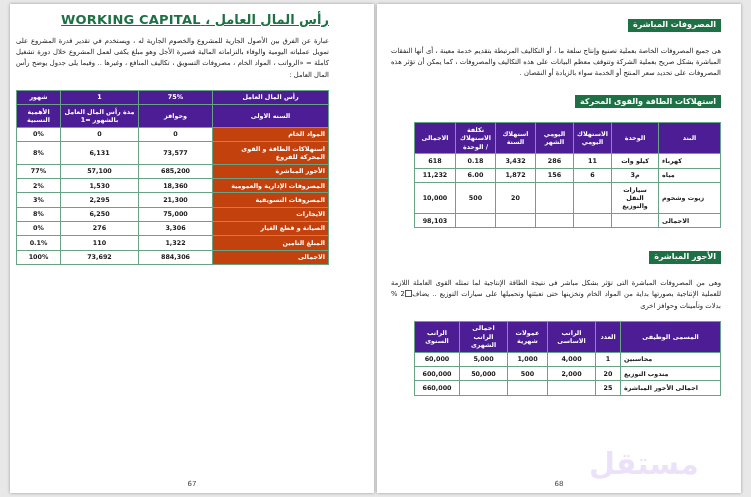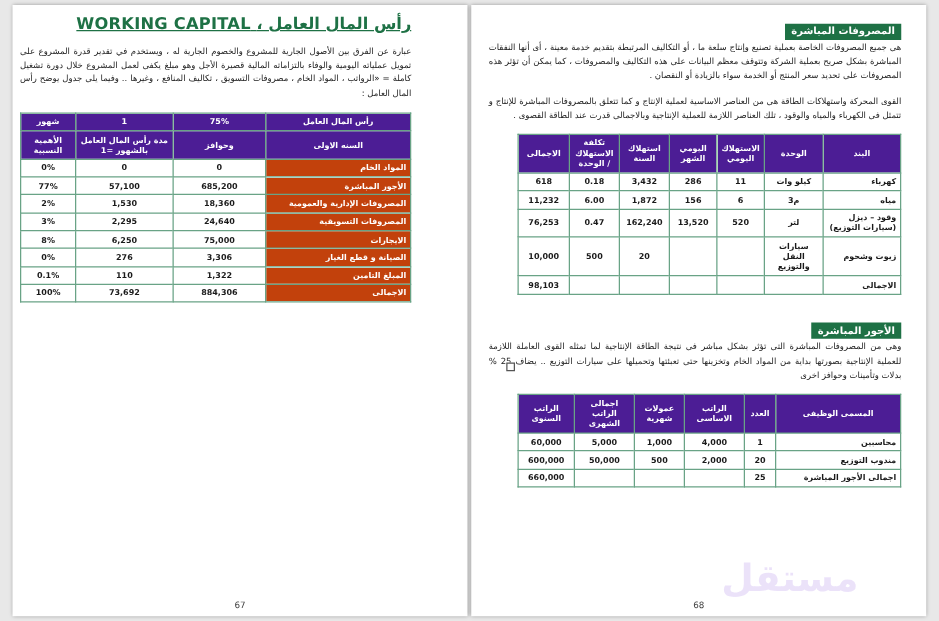--- a/index.html
+++ b/index.html
@@ -17,49 +17,49 @@
   .content-left  { padding:8px 45px 0 6px; }
   .content-right { padding:8px 20px 0 14px; }
 
   .title-green {
     color:#1e7145; font-weight:bold; font-size:13px;
     text-decoration:underline; margin-bottom:7px; line-height:1.3;
   }
   .title-green .en { letter-spacing:0.2px; }
   .heading-fill {
     display:inline-block; background:#1e7145; color:#ffffff;
-    font-weight:bold; font-size:8px; padding:1.5px 5px; margin-bottom:1px;
+    font-weight:bold; font-size:8px; padding:1.5px 5px; margin-bottom:14px;
     line-height:1.3;
   }
   .para {
     font-size:6.8px; line-height:1.65; text-align:justify;
     color:#1b1b1b; margin-bottom:9px;
   }
 
   table.tbl {
     border-collapse:collapse; direction:rtl; table-layout:fixed;
     font-size:6.4px; margin-bottom:8px;
   }
   .tbl th, .tbl td {
     border:1px solid #69a386; padding:2.5px 3px; text-align:center;
     vertical-align:middle; line-height:1.3; overflow:hidden; word-wrap:break-word;
   }
   .tbl th { background:#4c1d95; color:#ffffff; font-weight:bold; }
   .tbl td { background:#ffffff; color:#1a1a1a; font-weight:bold; }
   .wc-table { width:312px; }
   .wc-table td:first-child { background:#c2410c; color:#ffffff; text-align:right; }
   .energy-table, .wages-table { width:306px; }
-  .energy-table td:first-child, .wages-table td:first-child { text-align:right; }
+  .energy-table td:first-child, .wages-table td:first-child { text-align:left; }
 
   .page-num {
     position:absolute; bottom:5px; left:0; right:0; text-align:center;
     font-size:7px; color:#444; direction:ltr;
   }
   .watermark {
-    position:absolute; left:200px; bottom:14px; font-size:30px; font-weight:bold;
+    position:absolute; left:212px; bottom:14px; font-size:30px; font-weight:bold;
     color:#6d28d9; opacity:0.13; pointer-events:none; line-height:1;
   }
   .stray-checkbox {
     position:absolute; left:28px; top:286px; width:7px; height:7px;
     border:1px solid #555; background:#fff; display:block;
   }
 </style>
 </head>
 <body>
 
@@ -92,34 +92,40 @@
               <th>مدة رأس المال العامل بالشهور =1</th>
               <th>الأهمية النسبية</th>
             </tr>
             <tr>
               <td>المواد الخام</td>
               <td>0</td>
               <td>0</td>
               <td>0%</td>
             </tr>
             <tr>
+              <td>استهلاكات الطاقة و القوى المحركة للفروع</td>
+              <td>73,577</td>
+              <td>6,131</td>
+              <td>8%</td>
+            </tr>
+            <tr>
               <td>الأجور المباشرة</td>
               <td>685,200</td>
               <td>57,100</td>
               <td>77%</td>
             </tr>
             <tr>
               <td>المصروفات الإدارية والعمومية</td>
               <td>18,360</td>
               <td>1,530</td>
               <td>2%</td>
             </tr>
             <tr>
               <td>المصروفات التسويقية</td>
-              <td>24,640</td>
+              <td>21,300</td>
               <td>2,295</td>
               <td>3%</td>
             </tr>
             <tr>
               <td>الايجارات</td>
               <td>75,000</td>
               <td>6,250</td>
               <td>8%</td>
             </tr>
             <tr>
@@ -147,21 +153,23 @@
   </section>
 
   <section class="page">
     <div class="content-right">
 
       <div>
         <h2 class="heading-fill">المصروفات المباشرة</h2>
       </div>
       <p class="para">هى جميع المصروفات الخاصة بعملية تصنيع وإنتاج سلعة ما ، أو التكاليف المرتبطة بتقديم خدمة معينة ، أى أنها النفقات المباشرة بشكل صريح بعملية الشركة وتتوقف معظم البيانات على هذه التكاليف والمصروفات ، كما يمكن أن تؤثر هذه المصروفات على تحديد سعر المنتج أو الخدمة سواء بالزيادة أو النقصان .</p>
 
-      <p class="para">القوى المحركة واستهلاكات الطاقة هى من العناصر الاساسية لعملية الإنتاج و كما تتعلق بالمصروفات المباشرة للإنتاج و تتمثل فى الكهرباء والمياه والوقود ، تلك العناصر اللازمة للعملية الإنتاجية وبالاجمالى قدرت عند الطاقة القصوى .</p>
+      <div>
+        <h2 class="heading-fill">استهلاكات الطاقة والقوى المحركة</h2>
+      </div>
 
       <table class="tbl energy-table" style="margin-bottom:16px;">
         <colgroup>
           <col style="width:62px">
             <col style="width:47px">
             <col style="width:38px">
             <col style="width:38px">
             <col style="width:40px">
             <col style="width:40px">
             <col style="width:41px">
@@ -188,29 +196,20 @@
             <tr>
               <td>مياه</td>
               <td>م3</td>
               <td>6</td>
               <td>156</td>
               <td>1,872</td>
               <td>6.00</td>
               <td>11,232</td>
             </tr>
             <tr>
-              <td>وقود – ديزل (سيارات التوزيع)</td>
-              <td>لتر</td>
-              <td>520</td>
-              <td>13,520</td>
-              <td>162,240</td>
-              <td>0.47</td>
-              <td>76,253</td>
-            </tr>
-            <tr>
               <td>زيوت وشحوم</td>
               <td>سيارات النقل والتوزيع</td>
               <td></td>
               <td></td>
               <td>20</td>
               <td>500</td>
               <td>10,000</td>
             </tr>
             <tr>
               <td>الاجمالى</td>

